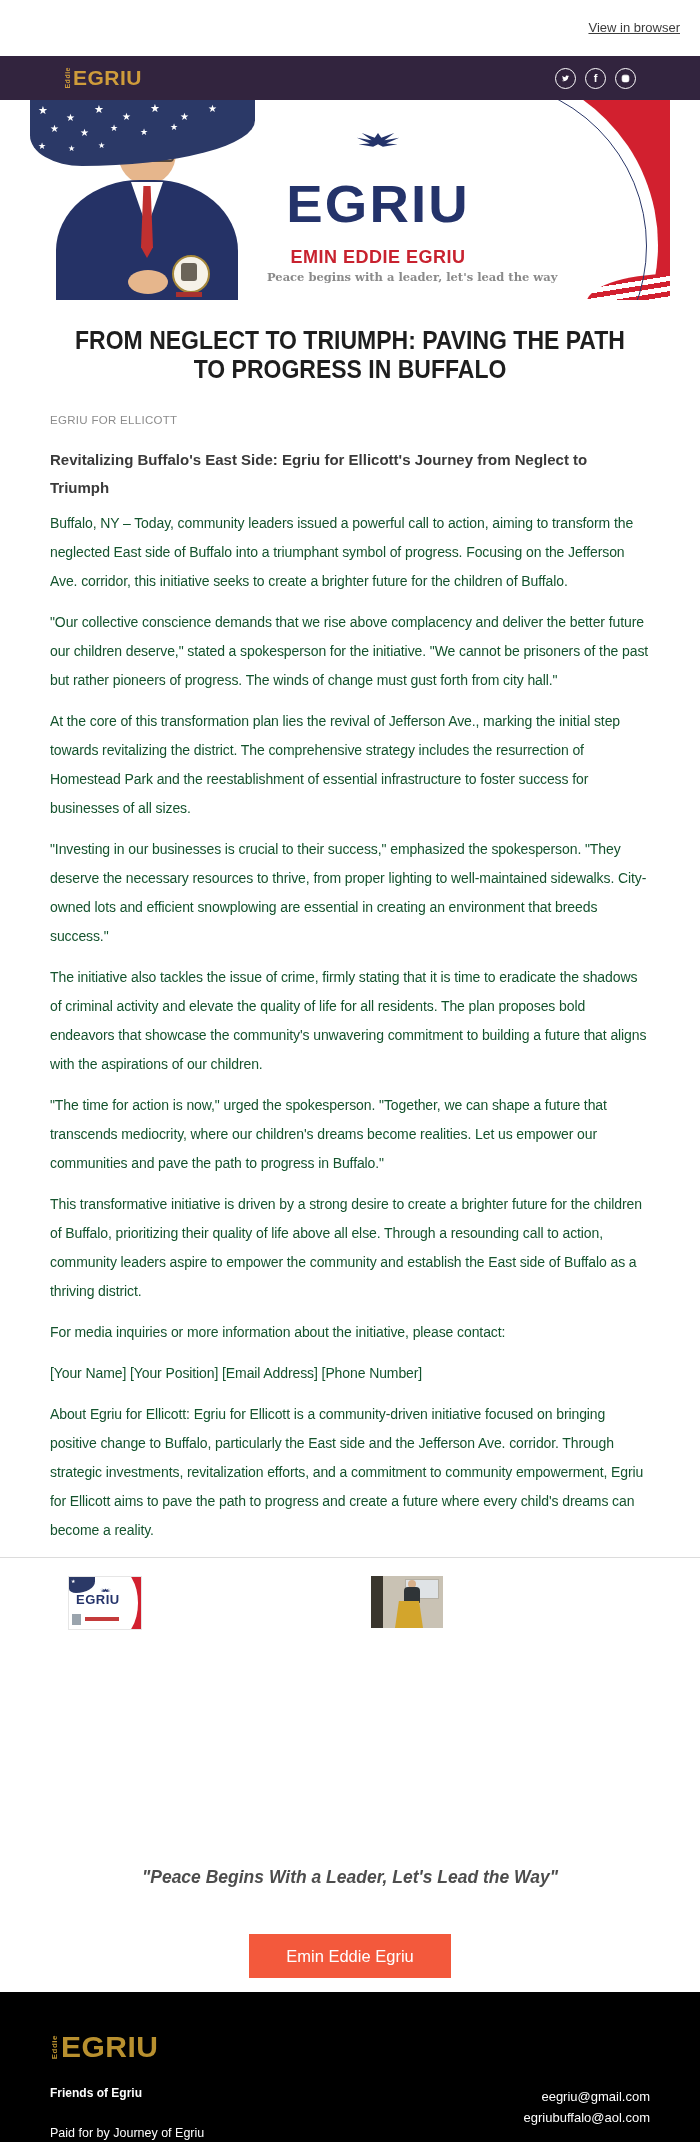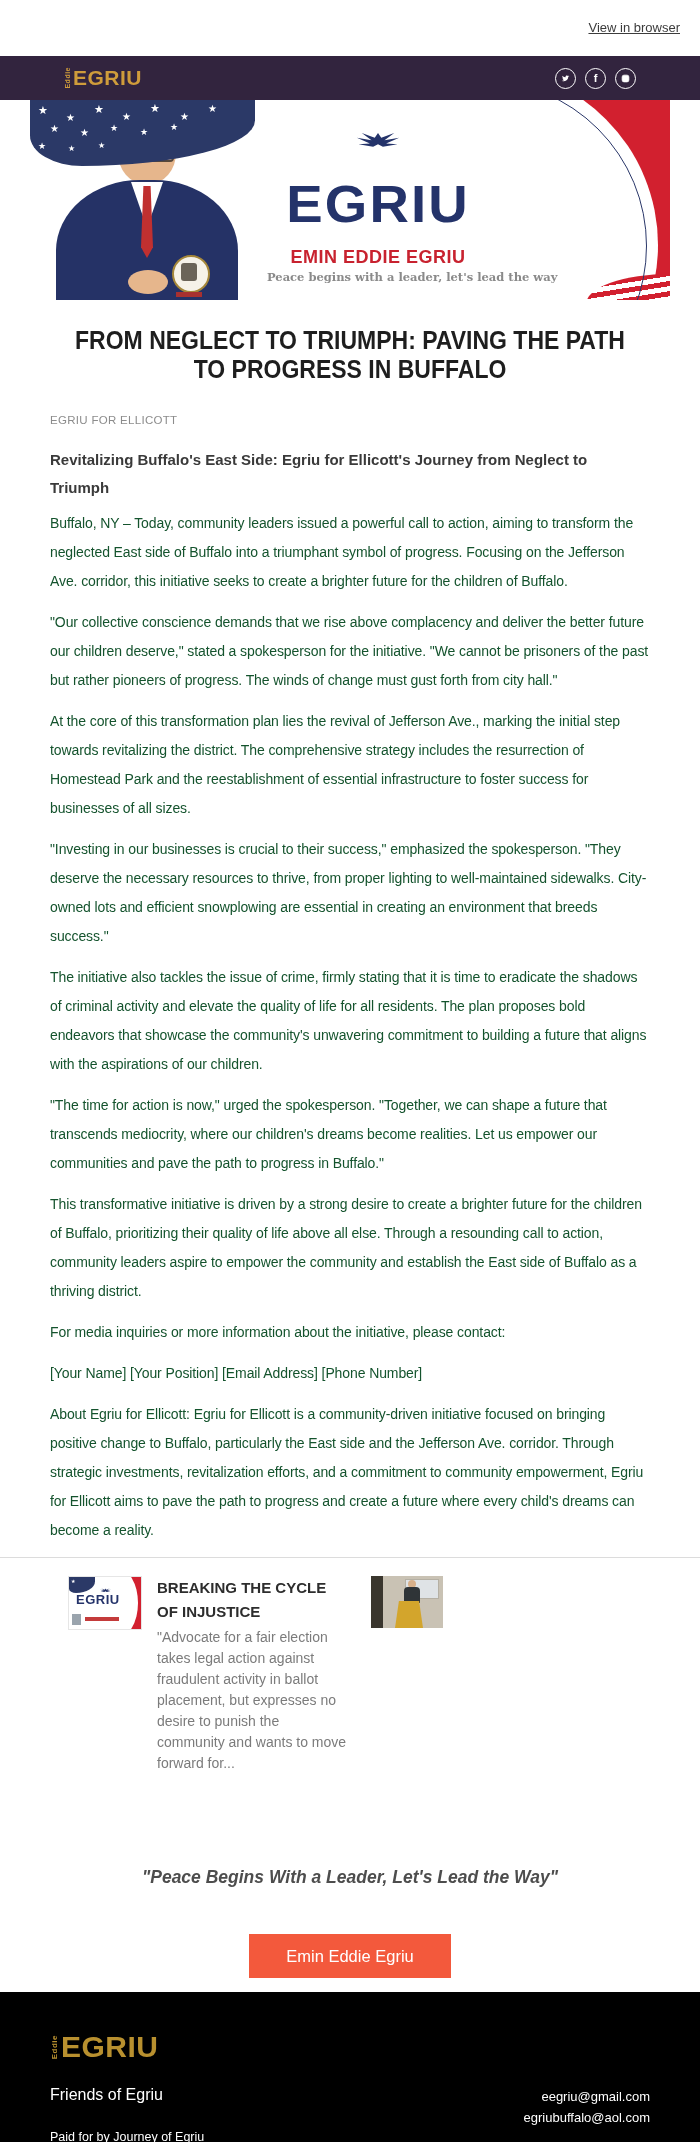--- a/index.html
+++ b/index.html
@@ -81,21 +81,21 @@
 
   
   .quote{margin-top:72px;text-align:center;font-size:17.5px;font-weight:700;font-style:italic;color:#4d4d4d;}
   .cta{display:block;margin:46px auto 0;width:202px;height:44px;background:#f3593c;color:#fff;border:none;font-size:16.5px;font-family:"Liberation Sans",sans-serif;cursor:pointer;}
 
   
   .footer{margin-top:14px;background:#000;height:262px;padding:38px 50px 0;box-sizing:border-box;color:#fff;}
   .footer .logo-vert{font-size:8px;color:#b8902f;}
   .footer .logo-main{font-size:30px;color:#b8902f;}
   .footer-cols{display:flex;justify-content:space-between;margin-top:22px;}
-  .footer-org{font-size:16px;font-weight:400;}
+  .footer-org{font-size:12px;font-weight:700;}
   .footer-paid{margin-top:26px;font-size:12.5px;}
   .footer-right{text-align:right;}
   .footer-email{display:block;font-size:13px;line-height:21px;color:#fff;text-decoration:none;cursor:pointer;}
   .footer-disclaimer{margin-top:26px;font-size:12.5px;line-height:20px;max-width:330px;margin-left:auto;}
   .footer-unsub{display:inline-block;margin-top:20px;font-size:12.5px;color:#fff;cursor:pointer;}
 
   
   .mailer{margin:36px auto 0;width:106px;height:40px;background:#2abb4e;border-radius:8px;color:#fff;padding:22px 0 0 12px;box-sizing:border-box;cursor:pointer;}
   .mailer-sent{font-size:6.5px;letter-spacing:1px;font-weight:700;}
   .mailer-row{display:flex;align-items:flex-start;margin-top:1px;}
@@ -207,24 +207,20 @@
       <div class="mini-flag">★</div>
       <div class="mini-red"></div>
       <div class="mini-white"></div>
       <div class="mini-eagle"><svg viewBox="0 0 64 28">
             <path d="M32 4 L36 10 L52 4 L40 13 L58 10 L42 17 L56 18 L38 21 L32 18 L26 21 L8 18 L22 17 L6 10 L24 13 L12 4 L28 10 Z"></path>
           </svg></div>
       <div class="mini-brand">EGRIU</div>
       <div class="mini-photo"></div>
       <div class="mini-caption"></div>
     </div>
-    <div class="card-body">
-      <div class="card-title">BREAKING THE CYCLE OF INJUSTICE</div>
-      <div class="card-excerpt">"Advocate for a fair election takes legal action against fraudulent activity in ballot placement, but expresses no desire to punish the community and wants to move forward for...</div>
-    </div>
   </div>
   <div class="card">
     <div class="card-thumb thumb-podium">
       <div class="p-left"></div>
       <div class="p-window"></div>
       <div class="p-head"></div>
       <div class="p-man"></div>
       <div class="p-podium"></div>
     </div>
   </div>

